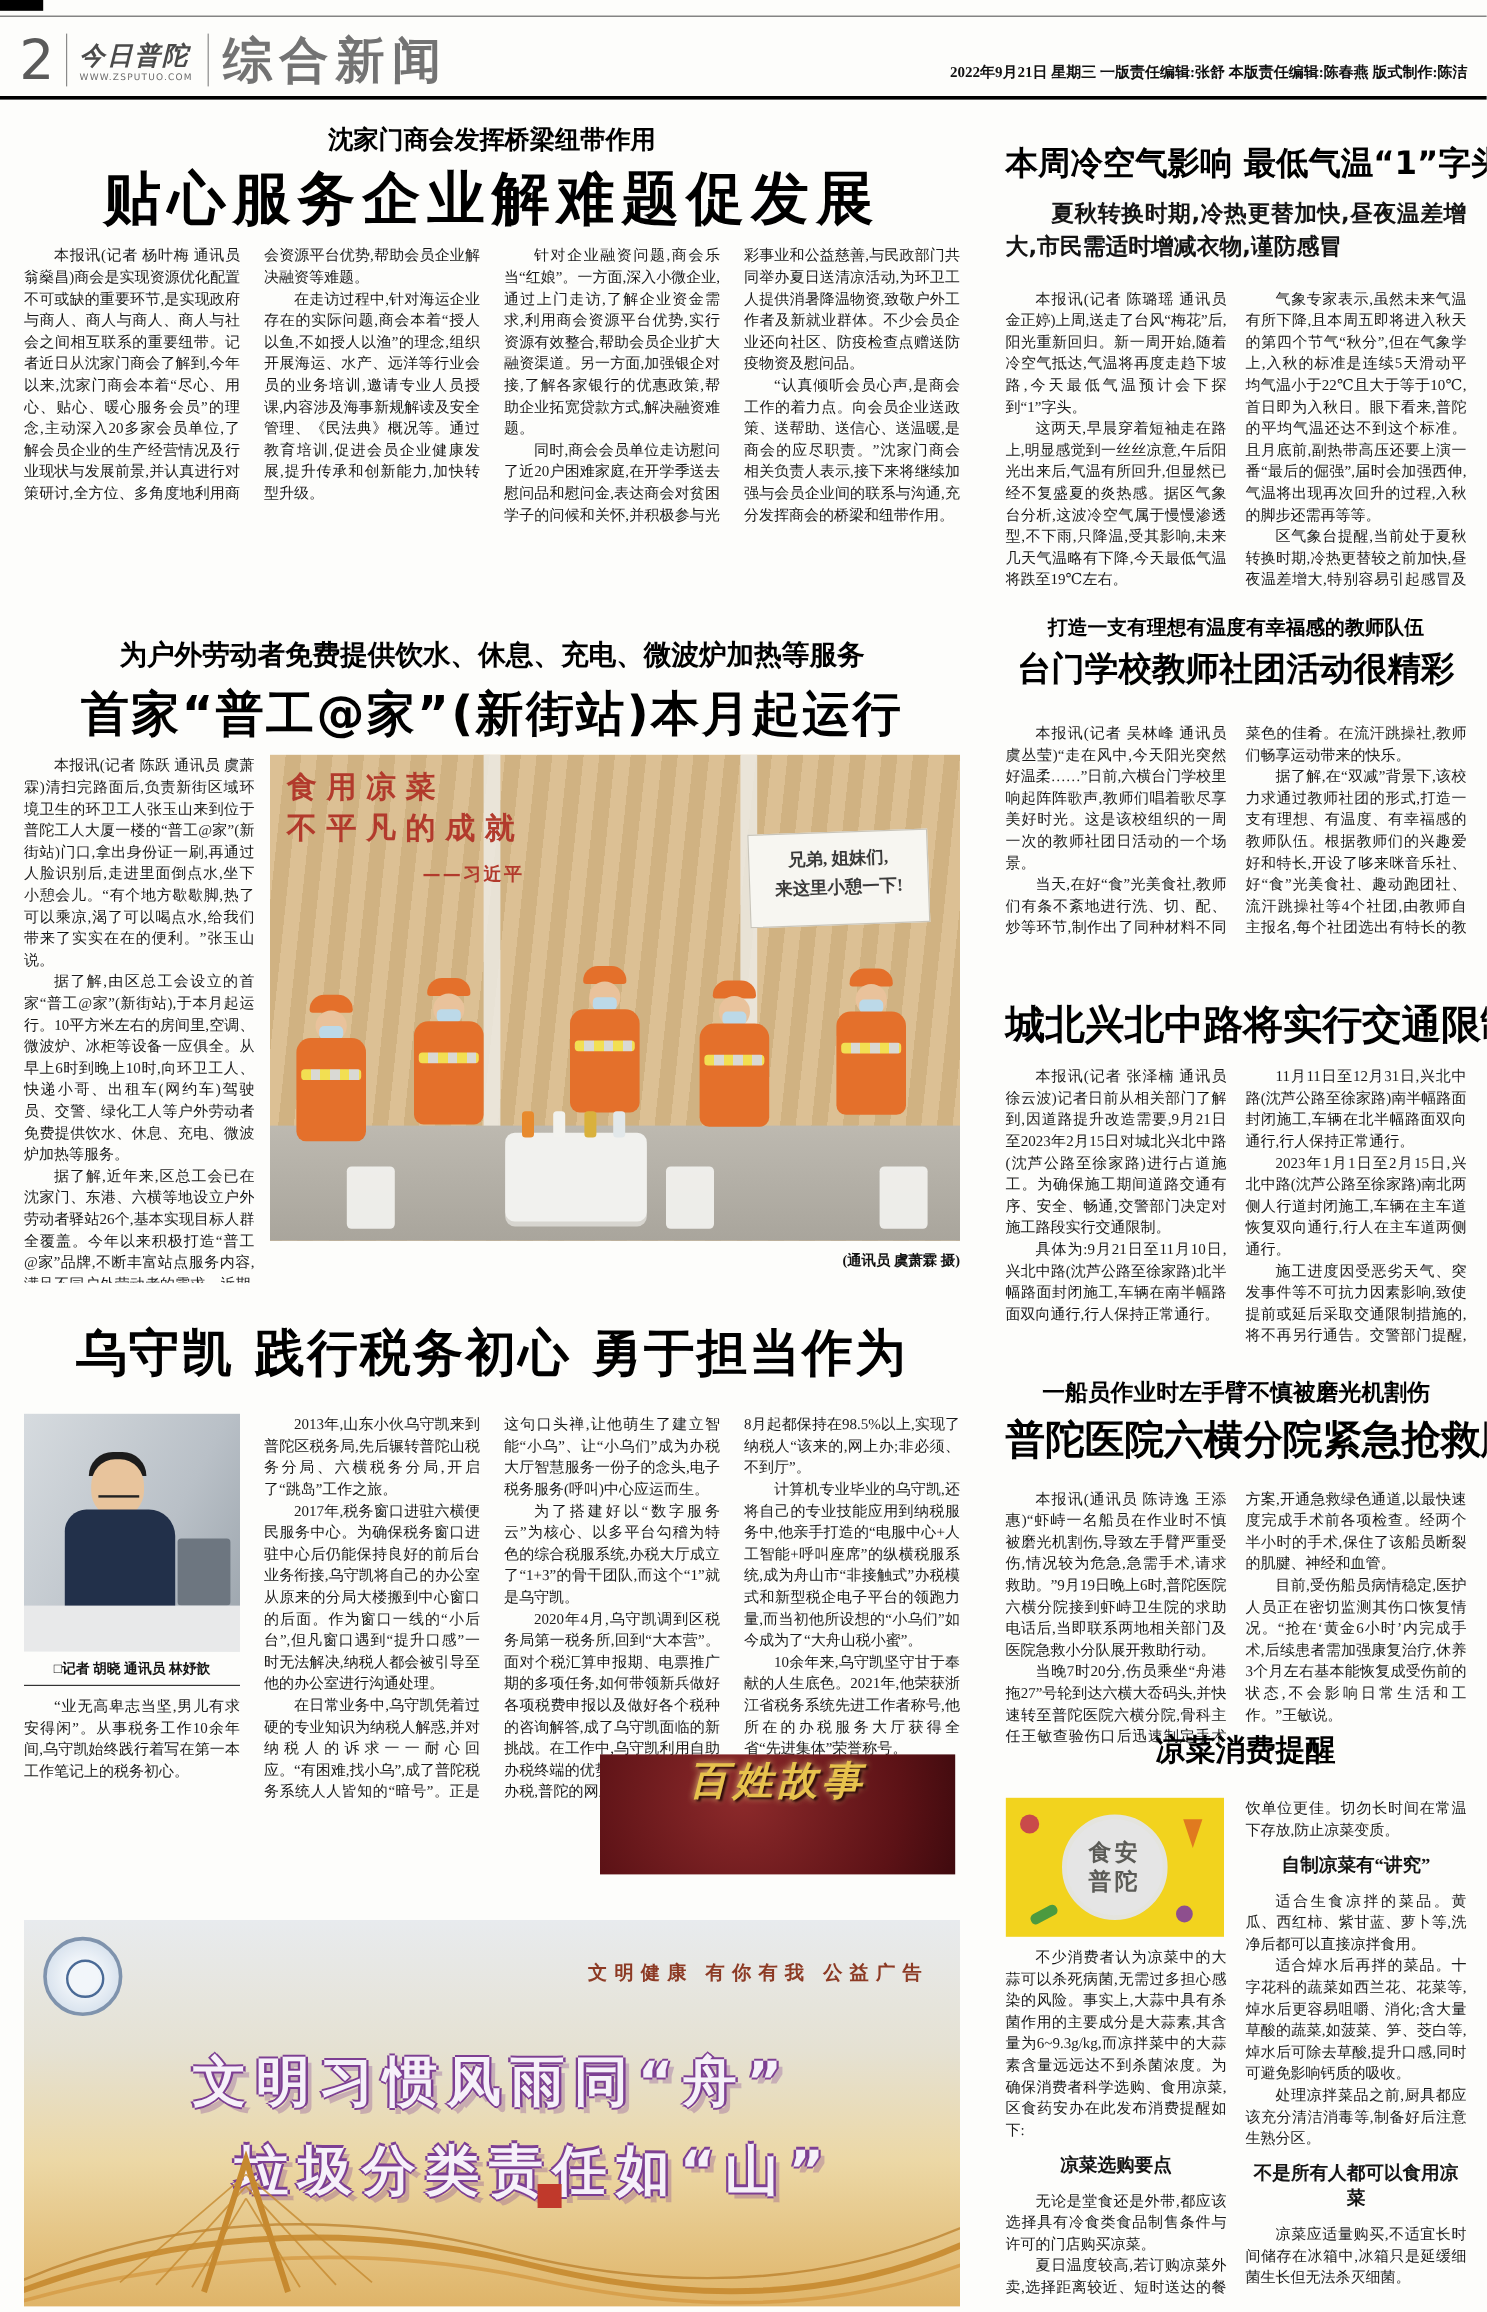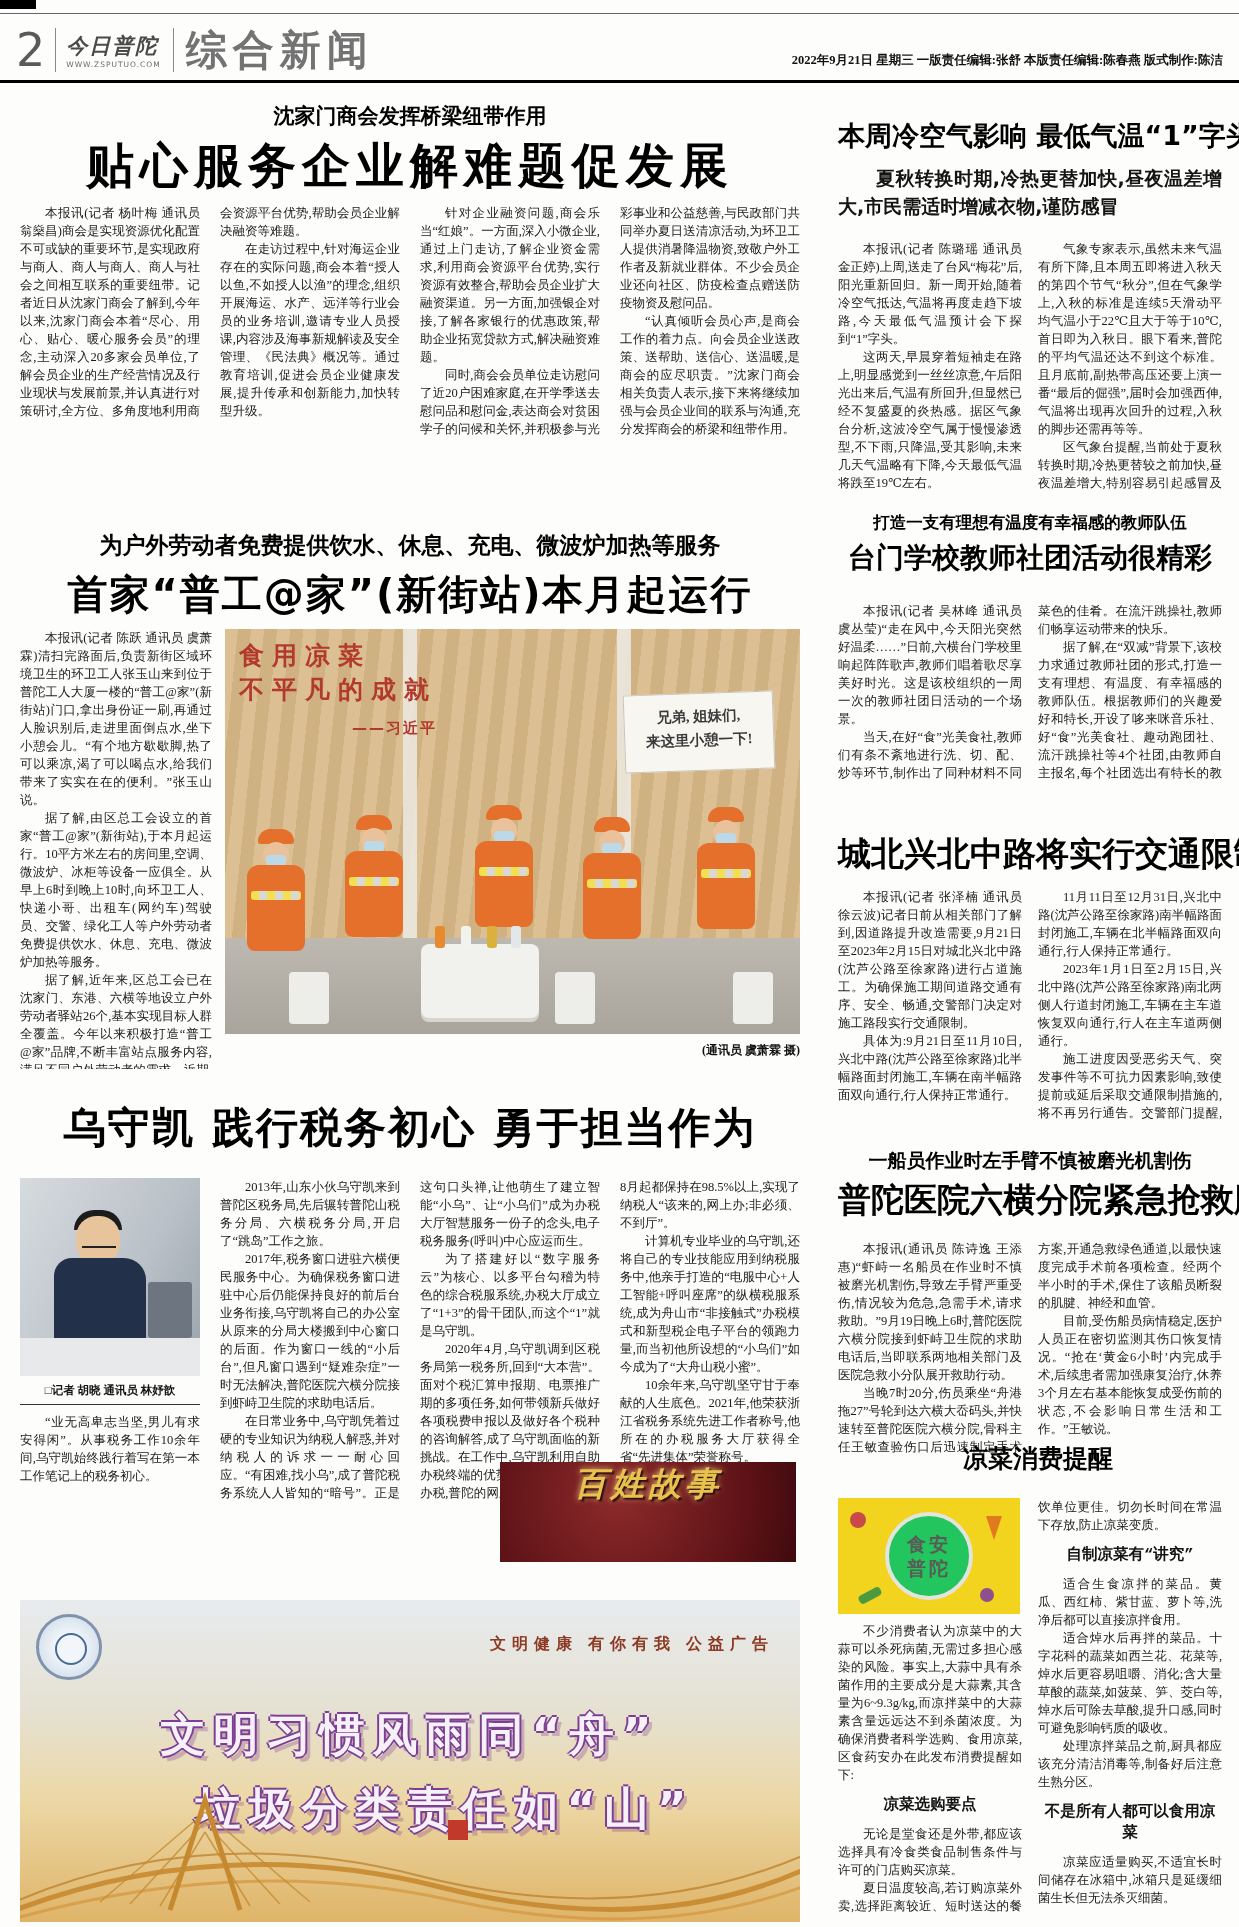--- a/index.html
+++ b/index.html
@@ -68,27 +68,27 @@
 
   
   .badge { background:radial-gradient(circle at 40% 35%, #8d2a2b 0%, #5c1216 70%, #3f0a0e 100%);
     display:flex; align-items:flex-start; justify-content:center; }
   .badge span { font-family:"DejaVu Sans",sans-serif; font-weight:900; font-style:italic;
     font-size:33px; letter-spacing:4px; color:#e7c24d; text-shadow:2px 2px 2px #2a0608, 0 0 6px #f7e08a; }
 
   
   .fslogo { width:182px; height:116px; background:#f2d31e; position:relative; margin:0 0 8px 0; break-inside:avoid; }
   .fslogo .plate { position:absolute; left:50%; top:50%; width:88px; height:88px; margin:-44px 0 0 -44px;
-    background:#22c55e; border-radius:50%; border:4px solid #e4e4de; display:flex; align-items:center; justify-content:center; }
+    background:#e5e5e5; border-radius:50%; border:4px solid #e4e4de; display:flex; align-items:center; justify-content:center; }
   .fslogo .plate div { font-size:19px; font-weight:bold; color:#5a5a56; line-height:24px; letter-spacing:3px;
     font-family:"DejaVu Sans",sans-serif; text-align:center; }
   .fsdecor { position:absolute; border-radius:50%; }
 
   
-  .subhead { font-family:Liberation Mono, monospace; font-weight:bold; font-size:15.5px; text-align:center;
+  .subhead { font-family:Liberation Serif, serif; font-weight:bold; font-size:15.5px; text-align:center;
     margin:10px 0; break-inside:avoid; }
 
   
   .ad { background:linear-gradient(180deg,#e8ebee 0%,#e5e1d2 34%,#ecd8a6 62%,#dfb468 100%); position:relative; overflow:hidden; }
   .ad .emblem { position:absolute; left:16px; top:14px; width:66px; height:66px; border-radius:50%;
     border:3px solid #7f93ad; background:radial-gradient(#f2f6fa 30%,#c8d6e6 100%); }
   .ad .emblem::after { content:""; position:absolute; left:16px; top:16px; width:28px; height:28px;
     border-radius:50%; border:2px solid #4a6a96; }
   .ad .tagline { position:absolute; right:26px; top:34px; font-size:16px; font-weight:bold;
     color:#8c3a24; letter-spacing:6px; }
@@ -217,21 +217,21 @@
       <div class="head3"></div>
       <div class="glasses"></div>
     <div class="collar"></div>
       <div class="torso"></div>
     <div class="monitor"></div>
       <div class="desk"></div>
   </div>
   <p class="byline3">□记者 胡晓 通讯员 林妤歆</p>
   <p class="para">“业无高卑志当坚,男儿有求安得闲”。从事税务工作10余年间,乌守凯始终践行着写在第一本工作笔记上的税务初心。</p>
   <p class="para">2013年,山东小伙乌守凯来到普陀区税务局,先后辗转普陀山税务分局、六横税务分局,开启了“跳岛”工作之旅。</p>
-  <p class="para">2017年,税务窗口进驻六横便民服务中心。为确保税务窗口进驻中心后仍能保持良好的前后台业务衔接,乌守凯将自己的办公室从原来的分局大楼搬到中心窗口的后面。作为窗口一线的“小后台”,但凡窗口遇到“疑难杂症”一时无法解决,普陀医院六横分院接到虾峙卫生院的求助电话后。</p>
+  <p class="para">2017年,税务窗口进驻六横便民服务中心。为确保税务窗口进驻中心后仍能保持良好的前后台业务衔接,乌守凯将自己的办公室从原来的分局大楼搬到中心窗口的后面。作为窗口一线的“小后台”,但凡窗口遇到“提升口感”一时无法解决,纳税人都会被引导至他的办公室进行沟通处理。</p>
   <p class="para">在日常业务中,乌守凯凭着过硬的专业知识为纳税人解惑,并对纳税人的诉求一一耐心回应。“有困难,找小乌”,成了普陀税务系统人人皆知的“暗号”。正是这句口头禅,让他萌生了建立智能“小乌”、让“小乌们”成为办税大厅智慧服务一份子的念头,电子税务服务(呼叫)中心应运而生。</p>
   <p class="para">为了搭建好以“数字服务云”为核心、以多平台勾稽为特色的综合税服系统,办税大厅成立了“1+3”的骨干团队,而这个“1”就是乌守凯。</p>
   <p class="para">2020年4月,乌守凯调到区税务局第一税务所,回到“大本营”。面对个税汇算申报期、电票推广期的多项任务,如何带领新兵做好各项税费申报以及做好各个税种的咨询解答,成了乌守凯面临的新挑战。在工作中,乌守凯利用自助办税终端的优势,指导纳税人网上办税,普陀的网上办税率自2020年8月起都保持在98.5%以上,实现了纳税人“该来的,网上办;非必须、不到厅”。</p>
   <p class="para">计算机专业毕业的乌守凯,还将自己的专业技能应用到纳税服务中,他亲手打造的“电服中心+人工智能+呼叫座席”的纵横税服系统,成为舟山市“非接触式”办税模式和新型税企电子平台的领跑力量,而当初他所设想的“小乌们”如今成为了“大舟山税小蜜”。</p>
   <p class="para">10余年来,乌守凯坚守甘于奉献的人生底色。2021年,他荣获浙江省税务系统先进工作者称号,他所在的办税服务大厅获得全省“先进集体”荣誉称号。</p>
 </div>
 <div class="abs badge" style="left:500px;top:1462px;width:296px;height:100px">
   <span>百姓故事</span>
 </div>
 

